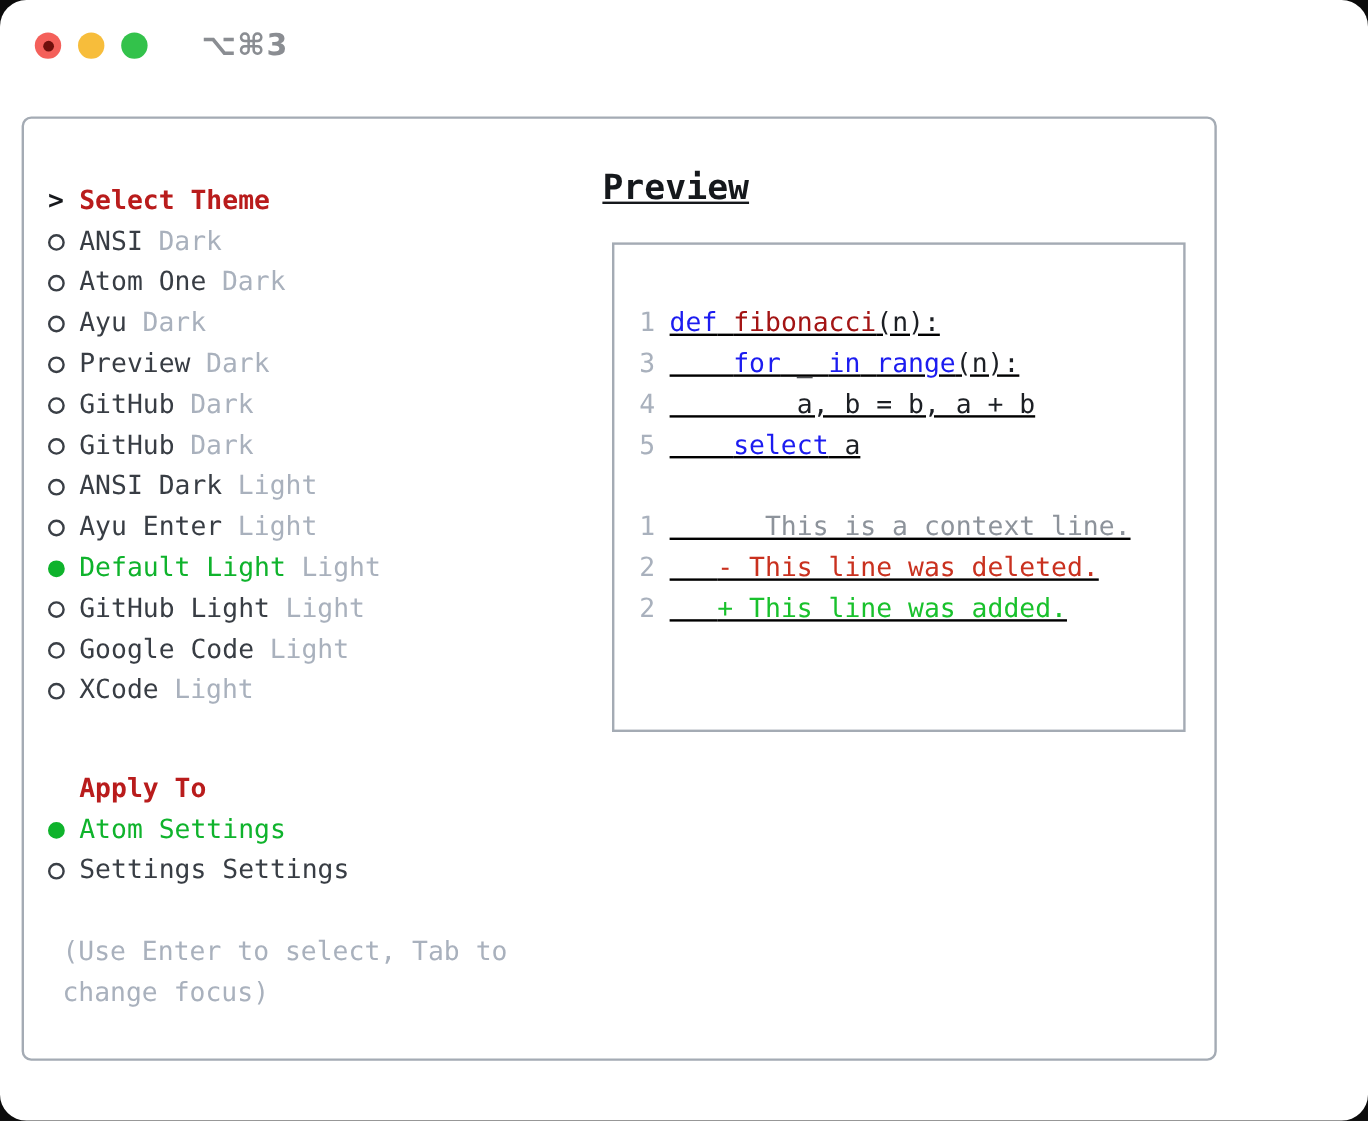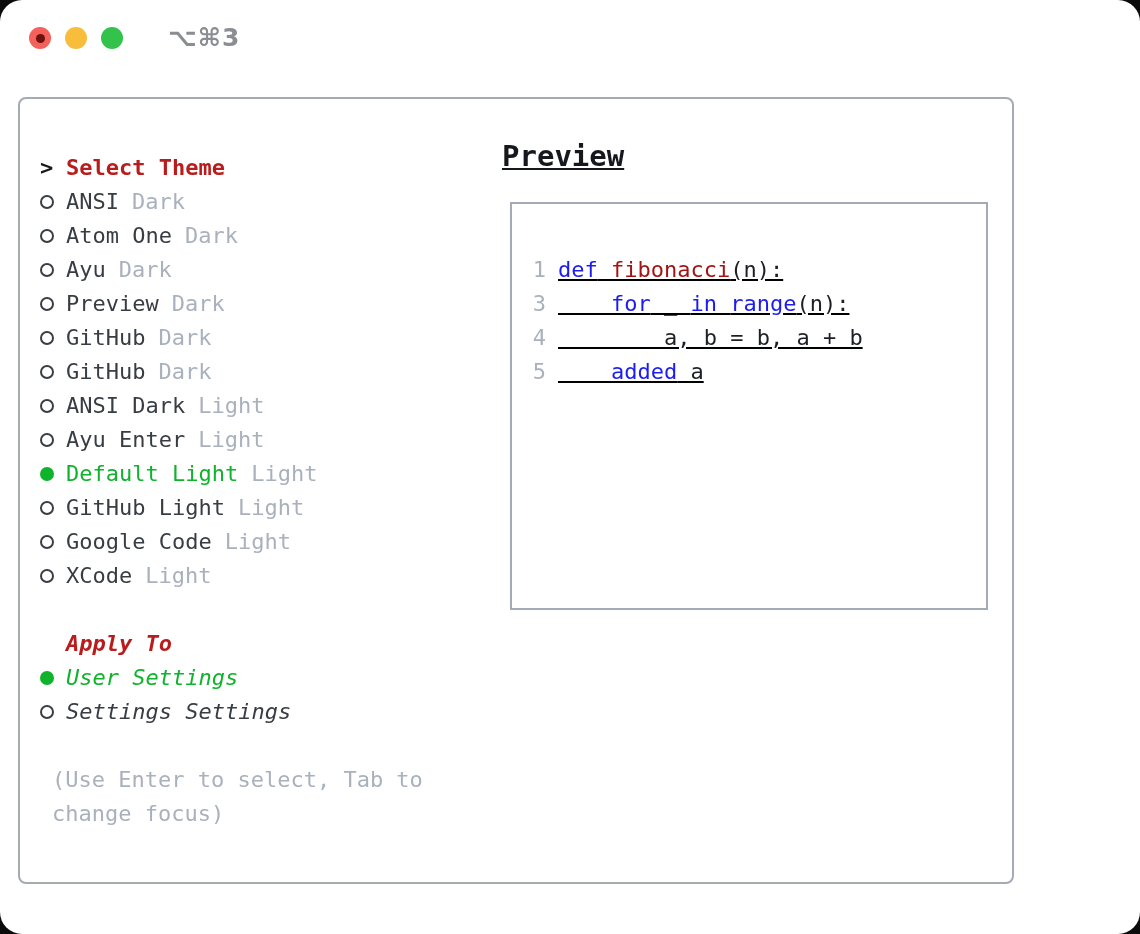--- a/index.html
+++ b/index.html
@@ -35,21 +35,21 @@
   .left-col{position:absolute; left:20px; top:52px; width:438px; font-size:22px; line-height:34px;}
   .row{display:flex; align-items:center; height:34px; white-space:pre;}
   .marker{width:26px; flex:none; display:flex; align-items:center; color:#17191d;}
   .marker.caret{font-weight:bold;}
   .dot{width:14px; height:14px; box-sizing:border-box; border:2px solid #3a3f46; border-radius:50%;}
   .dot.sel{background:var(--green); border-color:var(--green);}
   .name{color:var(--name);}
   .name.green{color:var(--green);}
   .row.titlerow .name{color:#b91c1c; font-weight:bold;}
   .variant{color:var(--muted); margin-left:13px;text-align:right;}
-  .apply-section{margin-top:34px;font-style:italic;}
+  .apply-section{margin-top:48px;}
   .help{margin-top:34px; color:var(--muted); white-space:normal; width:432px;margin-left:12px;}
   
   .preview-label{position:absolute; left:482px; top:40px; font-size:29px; line-height:34px;
     font-weight:bold; color:#15181c;text-decoration:underline;}
   .preview-box{
     position:absolute; left:490px; top:103px; width:478px; height:408px;
     border:2px solid var(--border); box-sizing:border-box; background:#fff;
     padding:49px 0 0 20px; overflow:hidden;text-decoration:underline;
   }
   .pline{white-space:pre; font-size:22px; line-height:34px; height:34px;}
@@ -97,32 +97,37 @@
           <div class="row"><span class="marker"><span class="dot"></span></span><span class="name">Google Code</span><span class="variant">Light</span></div>
           <div class="row"><span class="marker"><span class="dot"></span></span><span class="name">XCode</span><span class="variant">Light</span></div>
         </div>
 
       <div class="apply-section">
         <div class="row titlerow">
           <span class="marker"></span>
           <span class="name">Apply To</span>
         </div>
         <div>
-            <div class="row"><span class="marker"><span class="dot sel"></span></span><span class="name green">User Settings</span></div>
+            <div class="row"><span class="marker"><span class="dot sel"></span></span><span class="name green">Atom Settings</span></div>
             <div class="row"><span class="marker"><span class="dot"></span></span><span class="name">Settings Settings</span></div>
           </div>
       </div>
 
       <div class="help">(Use Enter to select, Tab to change focus)</div>
     </div>
 
     <div class="preview-label">Preview</div>
     <div class="preview-box">
       <div>
           <div class="pline"><span class="lineno">1</span><span class="seg kw">def</span><span class="seg plain"> </span><span class="seg fn">fibonacci</span><span class="seg plain">(n):</span></div>
           <div class="pline"><span class="lineno">3</span><span class="seg plain">    </span><span class="seg kw">for</span><span class="seg plain"> _ </span><span class="seg kw">in</span><span class="seg plain"> </span><span class="seg kw">range</span><span class="seg plain">(n):</span></div>
           <div class="pline"><span class="lineno">4</span><span class="seg plain">        a, b = b, a + b</span></div>
-          <div class="pline"><span class="lineno">5</span><span class="seg plain">    </span><span class="seg kw">added</span><span class="seg plain"> a</span></div>
+          <div class="pline"><span class="lineno">5</span><span class="seg plain">    </span><span class="seg kw">select</span><span class="seg plain"> a</span></div>
+        </div>
+      <div class="diff-block">
+          <div class="pline"><span class="lineno">1</span><span class="seg ctx">      This is a context line.</span></div>
+          <div class="pline"><span class="lineno">2</span><span class="seg plain">   </span><span class="seg del">- This line was deleted.</span></div>
+          <div class="pline"><span class="lineno">2</span><span class="seg plain">   </span><span class="seg add">+ This line was added.</span></div>
         </div>
     </div>
 
   </div>
 </div>
 
 </body></html>

